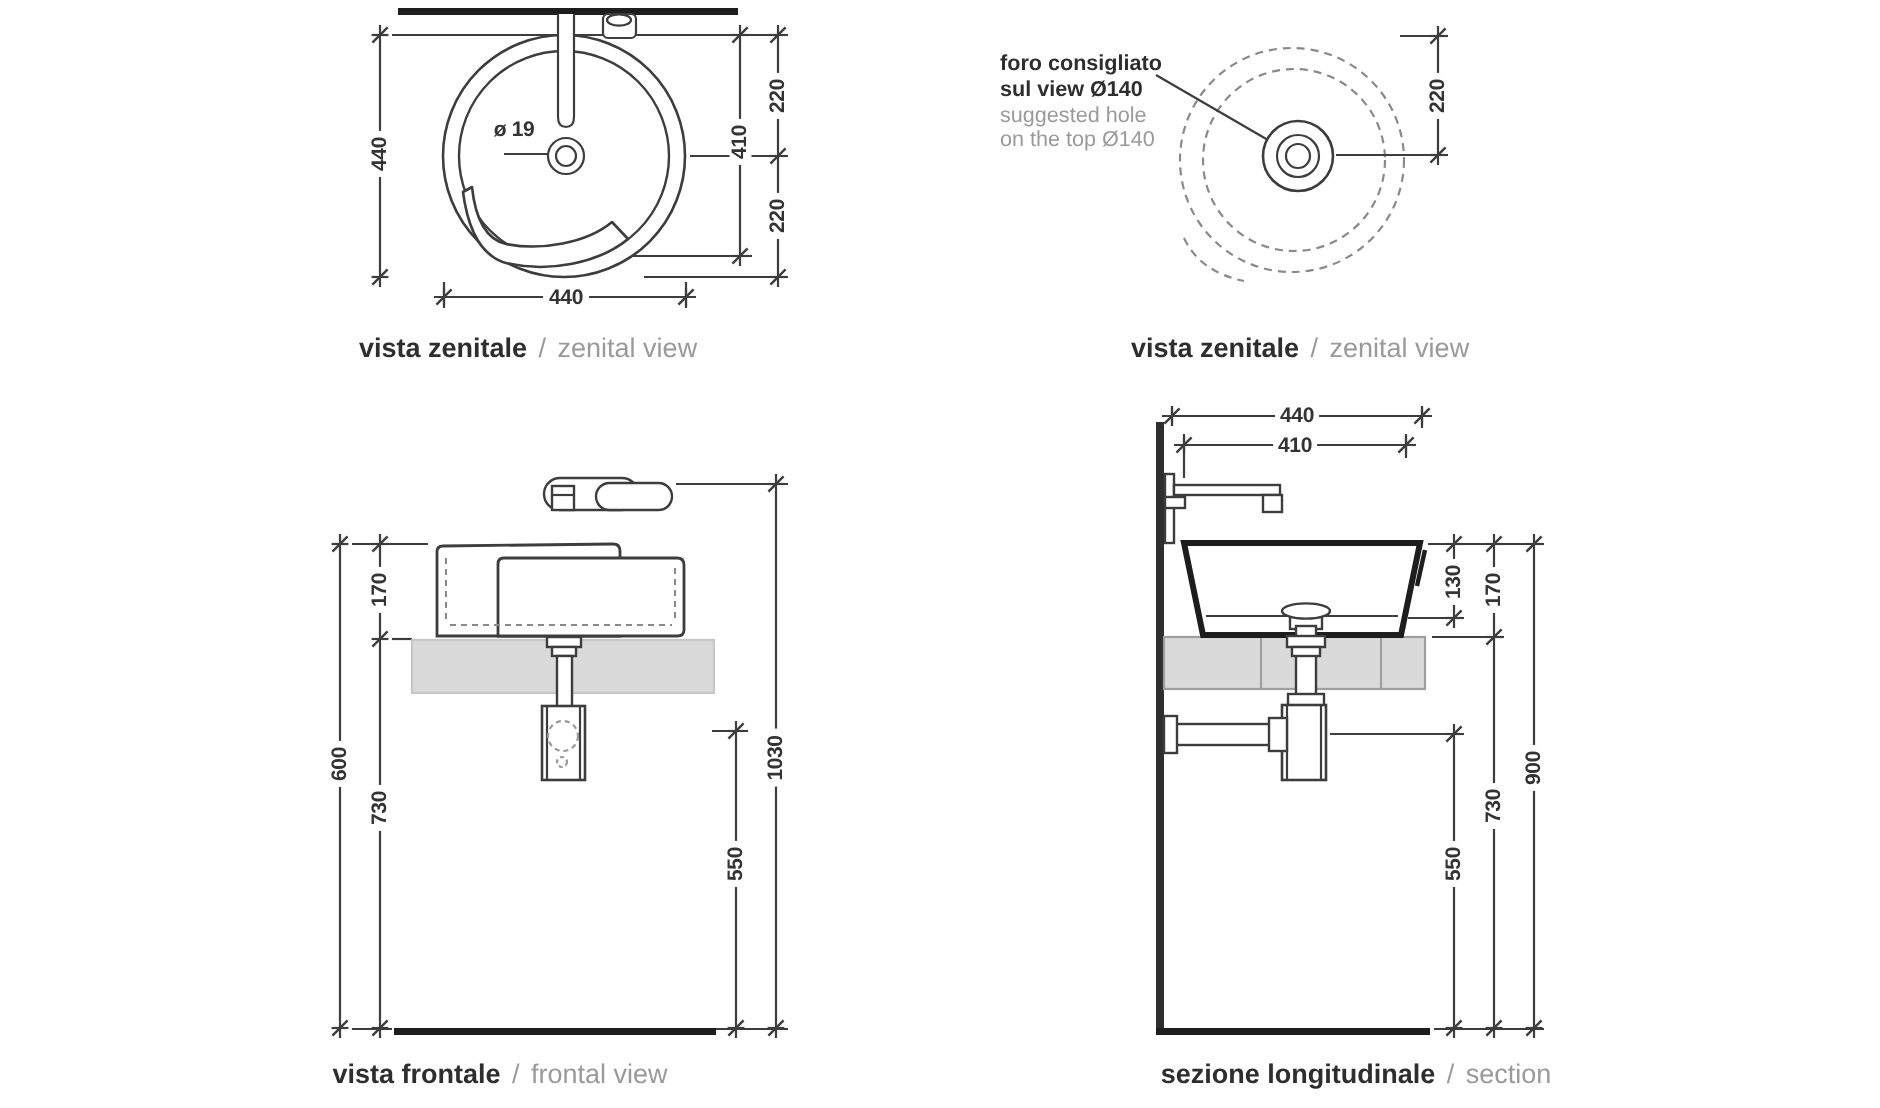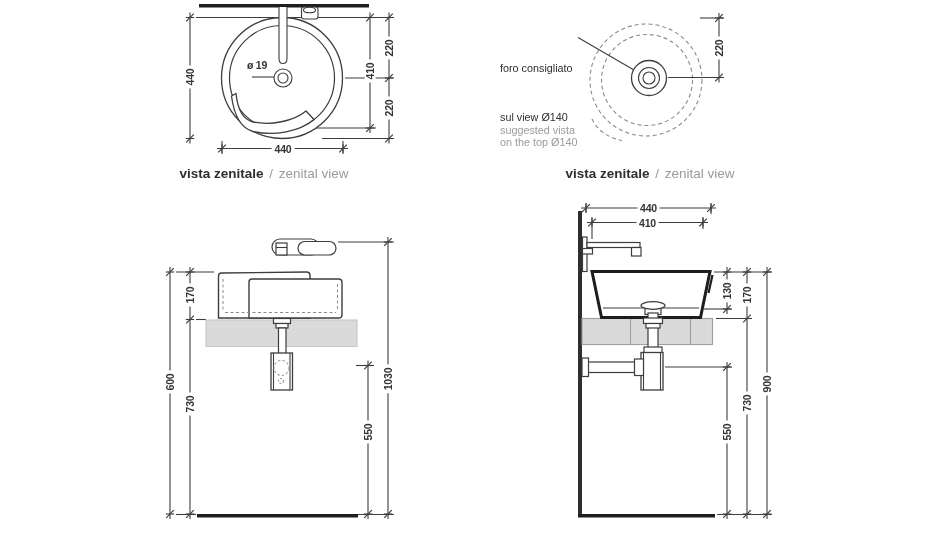--- a/index.html
+++ b/index.html
@@ -7,21 +7,21 @@
          font-family:"Liberation Sans","DejaVu Sans",sans-serif;}
   #draw{position:absolute;left:0;top:0;}
   .dim{position:absolute;transform:translate(-50%,-50%);background:#fff;padding:0 3px;
        font-size:10.5px;font-weight:700;color:#333;line-height:1;white-space:nowrap;letter-spacing:-0.2px;}
   .dim.vert{transform:translate(-50%,-50%) rotate(-90deg);}
   .cap{position:absolute;transform:translate(-50%,-50%);white-space:nowrap;font-size:13.5px;line-height:1;}
   .cap .it{font-weight:700;color:#2e2e2e;}
   .cap .sep{color:#9a9a9a;margin:0 2px;}
   .cap .en{color:#9a9a9a;}
   .note{position:absolute;left:500px;top:26px;font-size:10.8px;line-height:12.8px;white-space:nowrap;}
-  .note .b{display:block;font-weight:400;color:#2e2e2e;margin-top:36px;}
+  .note .b{display:block;font-weight:700;color:#2e2e2e;}
   .note .g{display:block;color:#9a9a9a;}
 </style>
 </head>
 <body>
 
 <div id="sheet">
 
 <svg id="draw" width="940" height="554" viewBox="0 0 940 554">
   <g fill="none" stroke="#3d3d3d" stroke-width="1.1">
 
@@ -247,28 +247,38 @@
 <span class="dim" style="left:647.5px;top:222.5px">410</span>
 <span class="dim vert" style="left:727px;top:290.5px">130</span>
 <span class="dim vert" style="left:747px;top:295px">170</span>
 <span class="dim vert" style="left:727px;top:432px">550</span>
 <span class="dim vert" style="left:747px;top:403px">730</span>
 <span class="dim vert" style="left:767px;top:384px">900</span>
 
 <div class="note">
   <span class="b">foro consigliato</span>
   <span class="b">sul view Ø140</span>
-  <span class="g">suggested vista</span>
+  <span class="g">suggested hole</span>
   <span class="g">on the top Ø140</span>
 </div>
 
 <div class="cap" style="left:264px;top:174px">
   <span class="it">vista zenitale</span>
   <span class="sep">/</span>
   <span class="en">zenital view</span>
 </div>
 <div class="cap" style="left:650px;top:174px">
   <span class="it">vista zenitale</span>
   <span class="sep">/</span>
   <span class="en">zenital view</span>
 </div>
+<div class="cap" style="left:250px;top:537px">
+  <span class="it">vista frontale</span>
+  <span class="sep">/</span>
+  <span class="en">frontal view</span>
+</div>
+<div class="cap" style="left:678px;top:537px">
+  <span class="it">sezione longitudinale</span>
+  <span class="sep">/</span>
+  <span class="en">section</span>
+</div>
 
 </div>
 
 </body></html>

